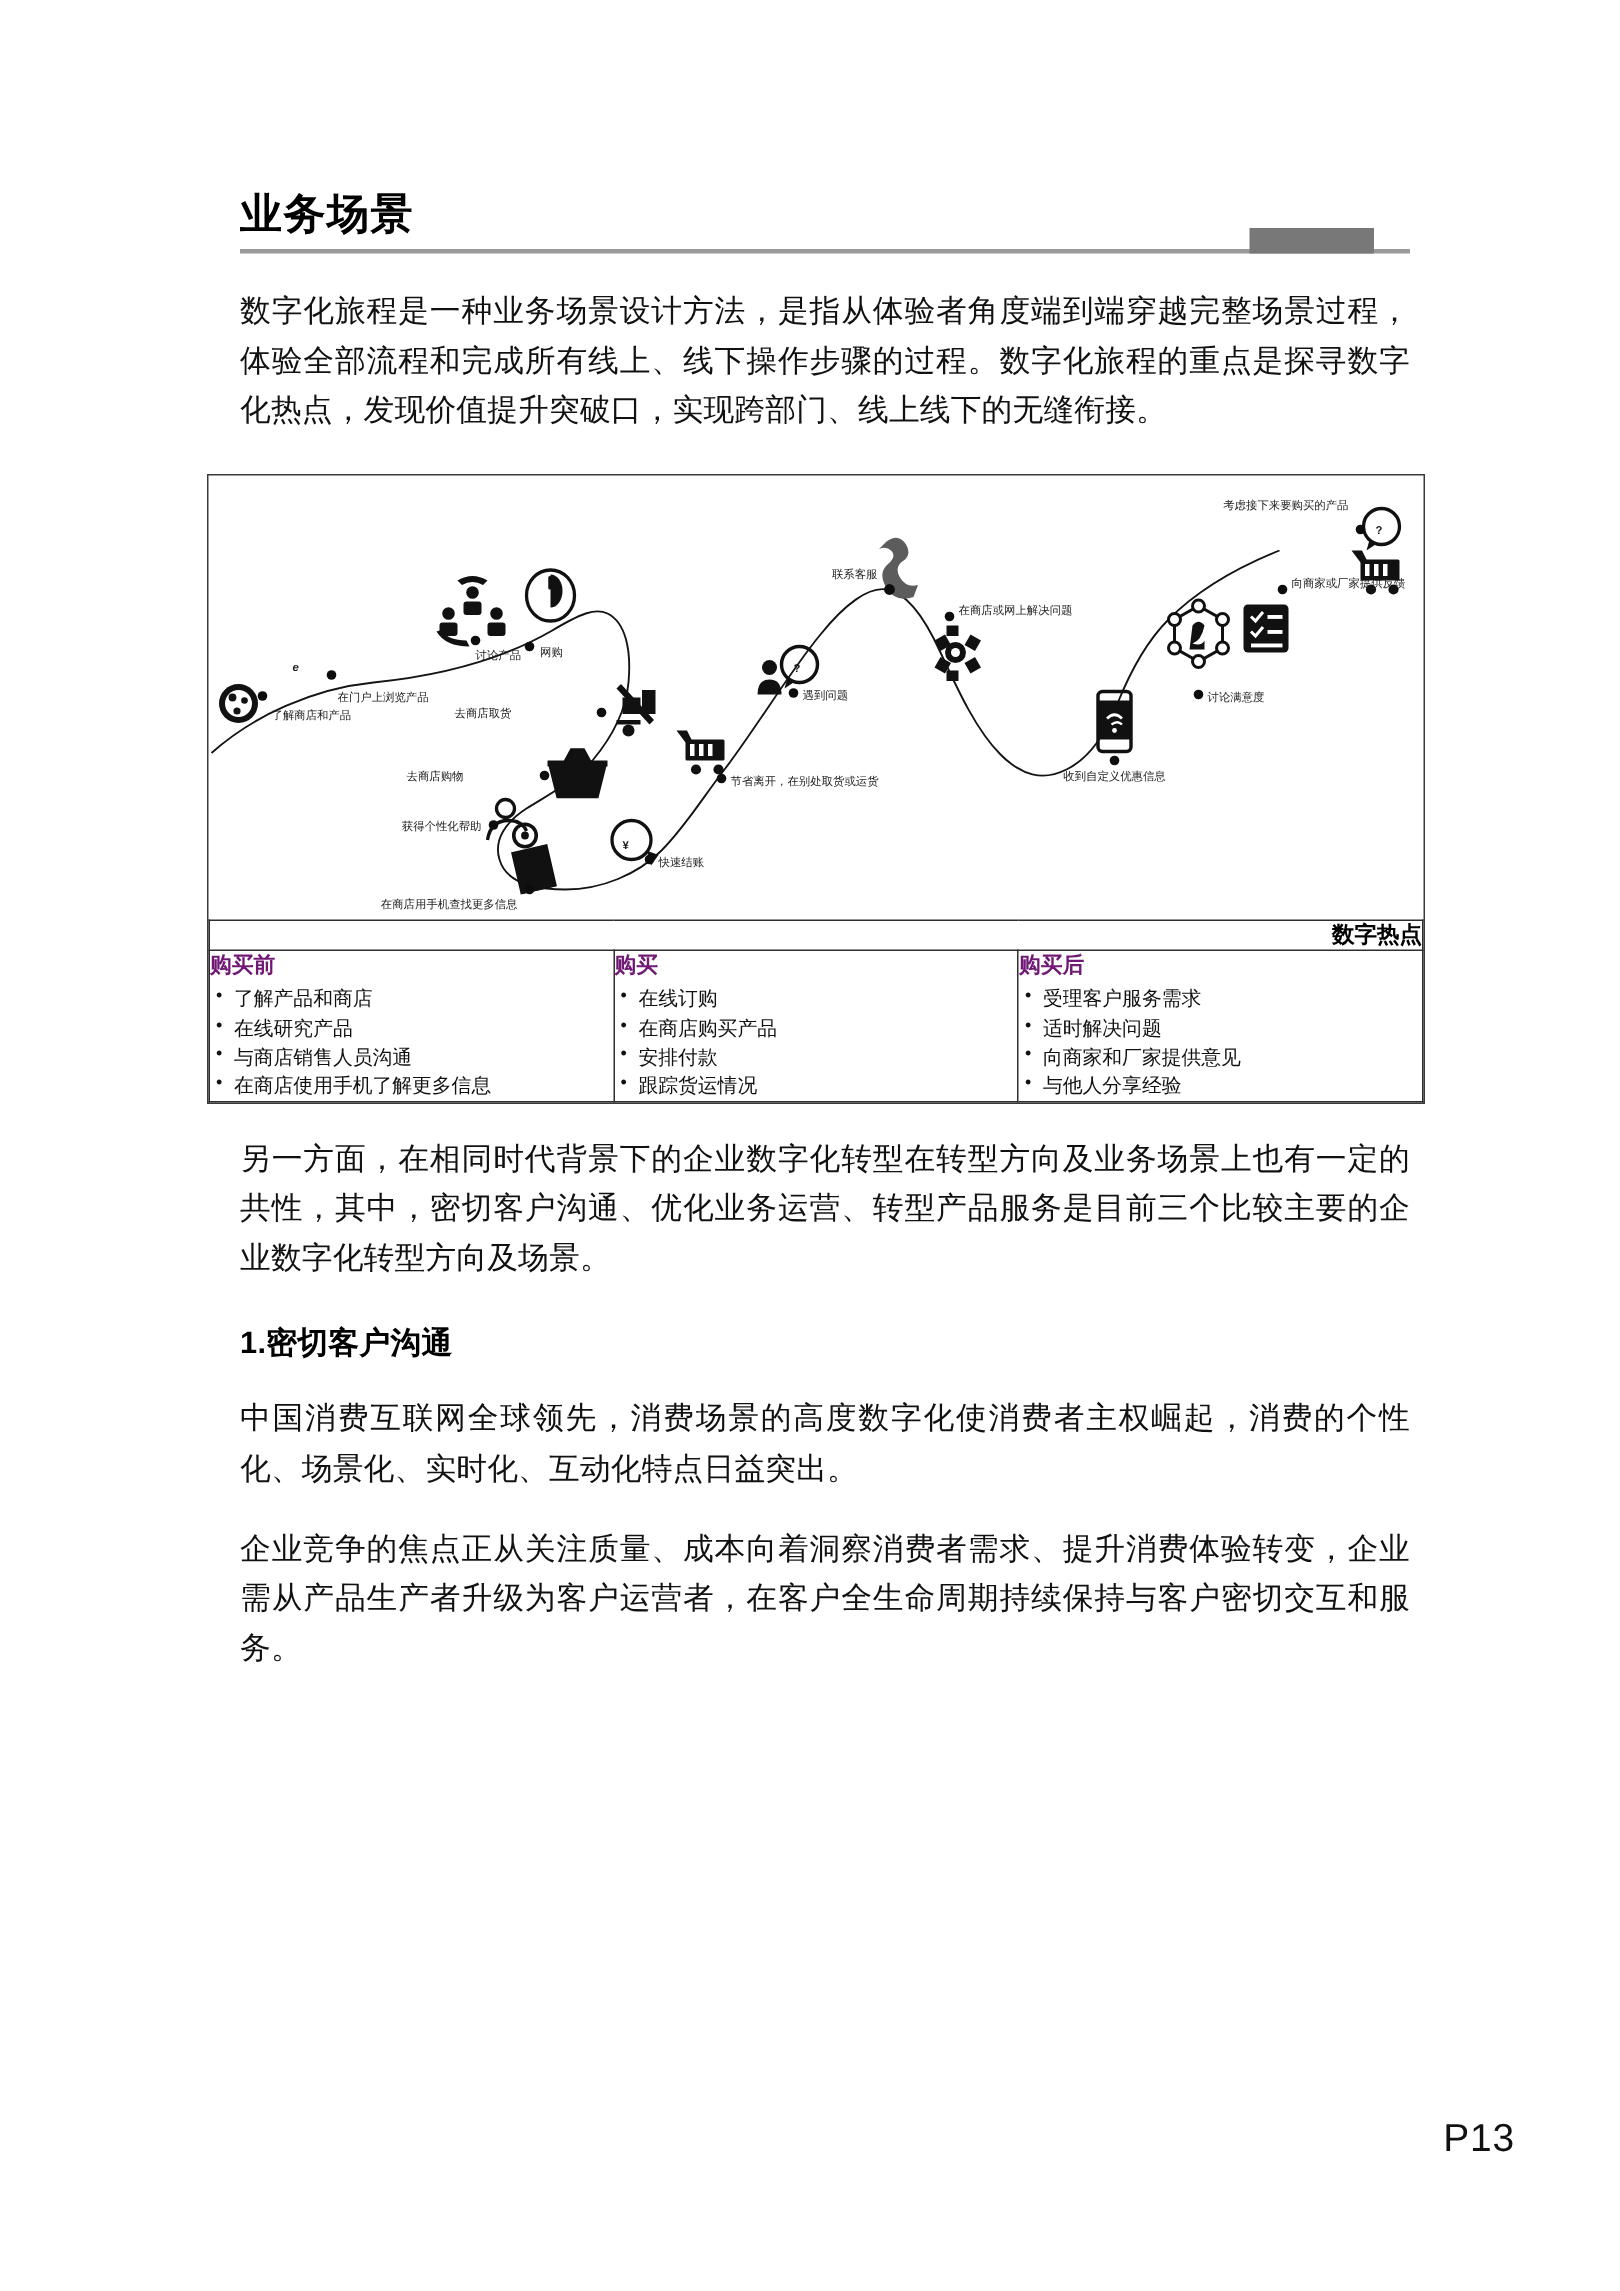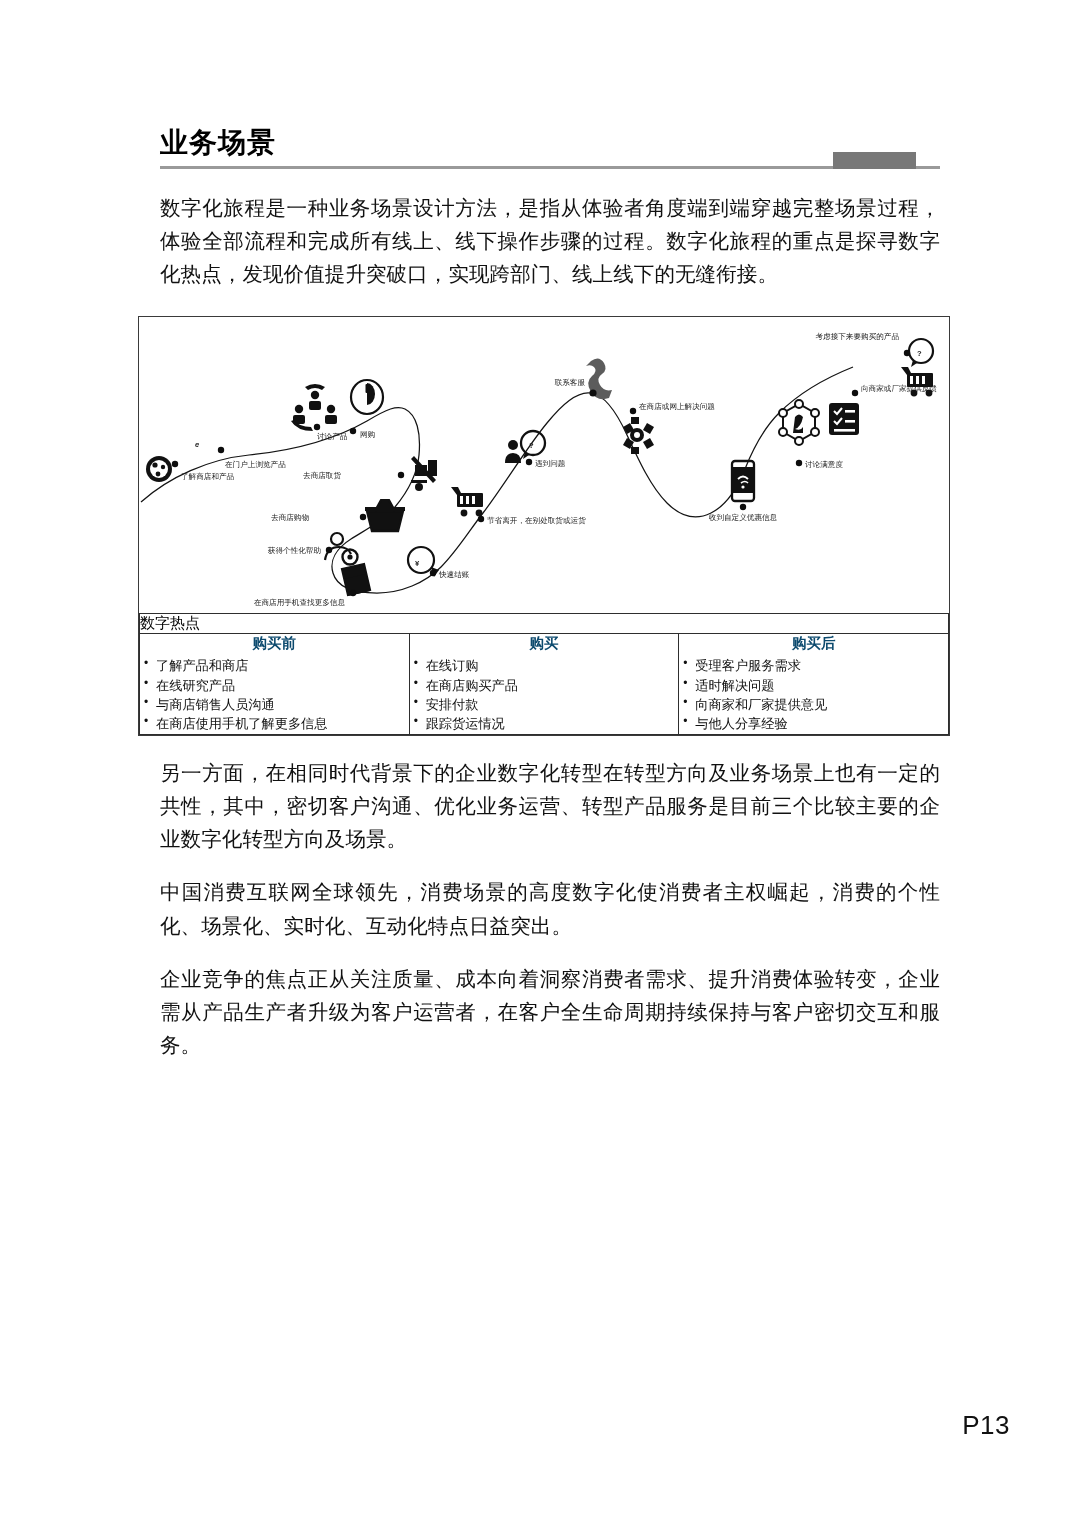--- a/index.html
+++ b/index.html
@@ -105,38 +105,37 @@
     border-collapse: collapse;
     width: 810px;
     table-layout: fixed;
   }
   .hot-table td, .hot-table th {
     border: 1.4px solid #2e2e2e;
     vertical-align: top;
     padding: 0;
   }
   .hot-title {
-    text-align: left;
+    text-align: right;
     font-size: 15px;
-    font-weight: normal;
+    font-weight: bold;
     padding: 7px 0 8px 0;
     color: #000;
     border-left: none;
     border-right: none;
   }
   .cell {
     padding: 7px 8px 10px 8px;
   }
   .cell.mid { border-left: 1.4px solid #2e2e2e; }
   .cell-head {
     font-size: 14.5px;
     font-weight: bold;
-    color: #0c4a6e;
+    color: #701a75;
     margin-bottom: 3px;
-    text-align: center;
   }
   .cell ul {
     margin: 0;
     padding: 0;
     list-style: none;
   }
   .cell li {
     font-size: 13.2px;
     line-height: 1.47;
     color: #111;
@@ -408,19 +407,20 @@
               <li>与他人分享经验</li>
             </ul>
           </td>
         </tr>
       </tbody>
         </table>
     </div>
 
     <p class="body">另一方面，在相同时代背景下的企业数字化转型在转型方向及业务场景上也有一定的共性，其中，密切客户沟通、优化业务运营、转型产品服务是目前三个比较主要的企业数字化转型方向及场景。</p>
 
+    <h3 class="sub">1.密切客户沟通</h3>
 
     <p class="body">中国消费互联网全球领先，消费场景的高度数字化使消费者主权崛起，消费的个性化、场景化、实时化、互动化特点日益突出。</p>
     <p class="body">企业竞争的焦点正从关注质量、成本向着洞察消费者需求、提升消费体验转变，企业需从产品生产者升级为客户运营者，在客户全生命周期持续保持与客户密切交互和服务。</p>
   </div>
 
   <div class="page-number">P13</div>
 </div>
 
 </body></html>

